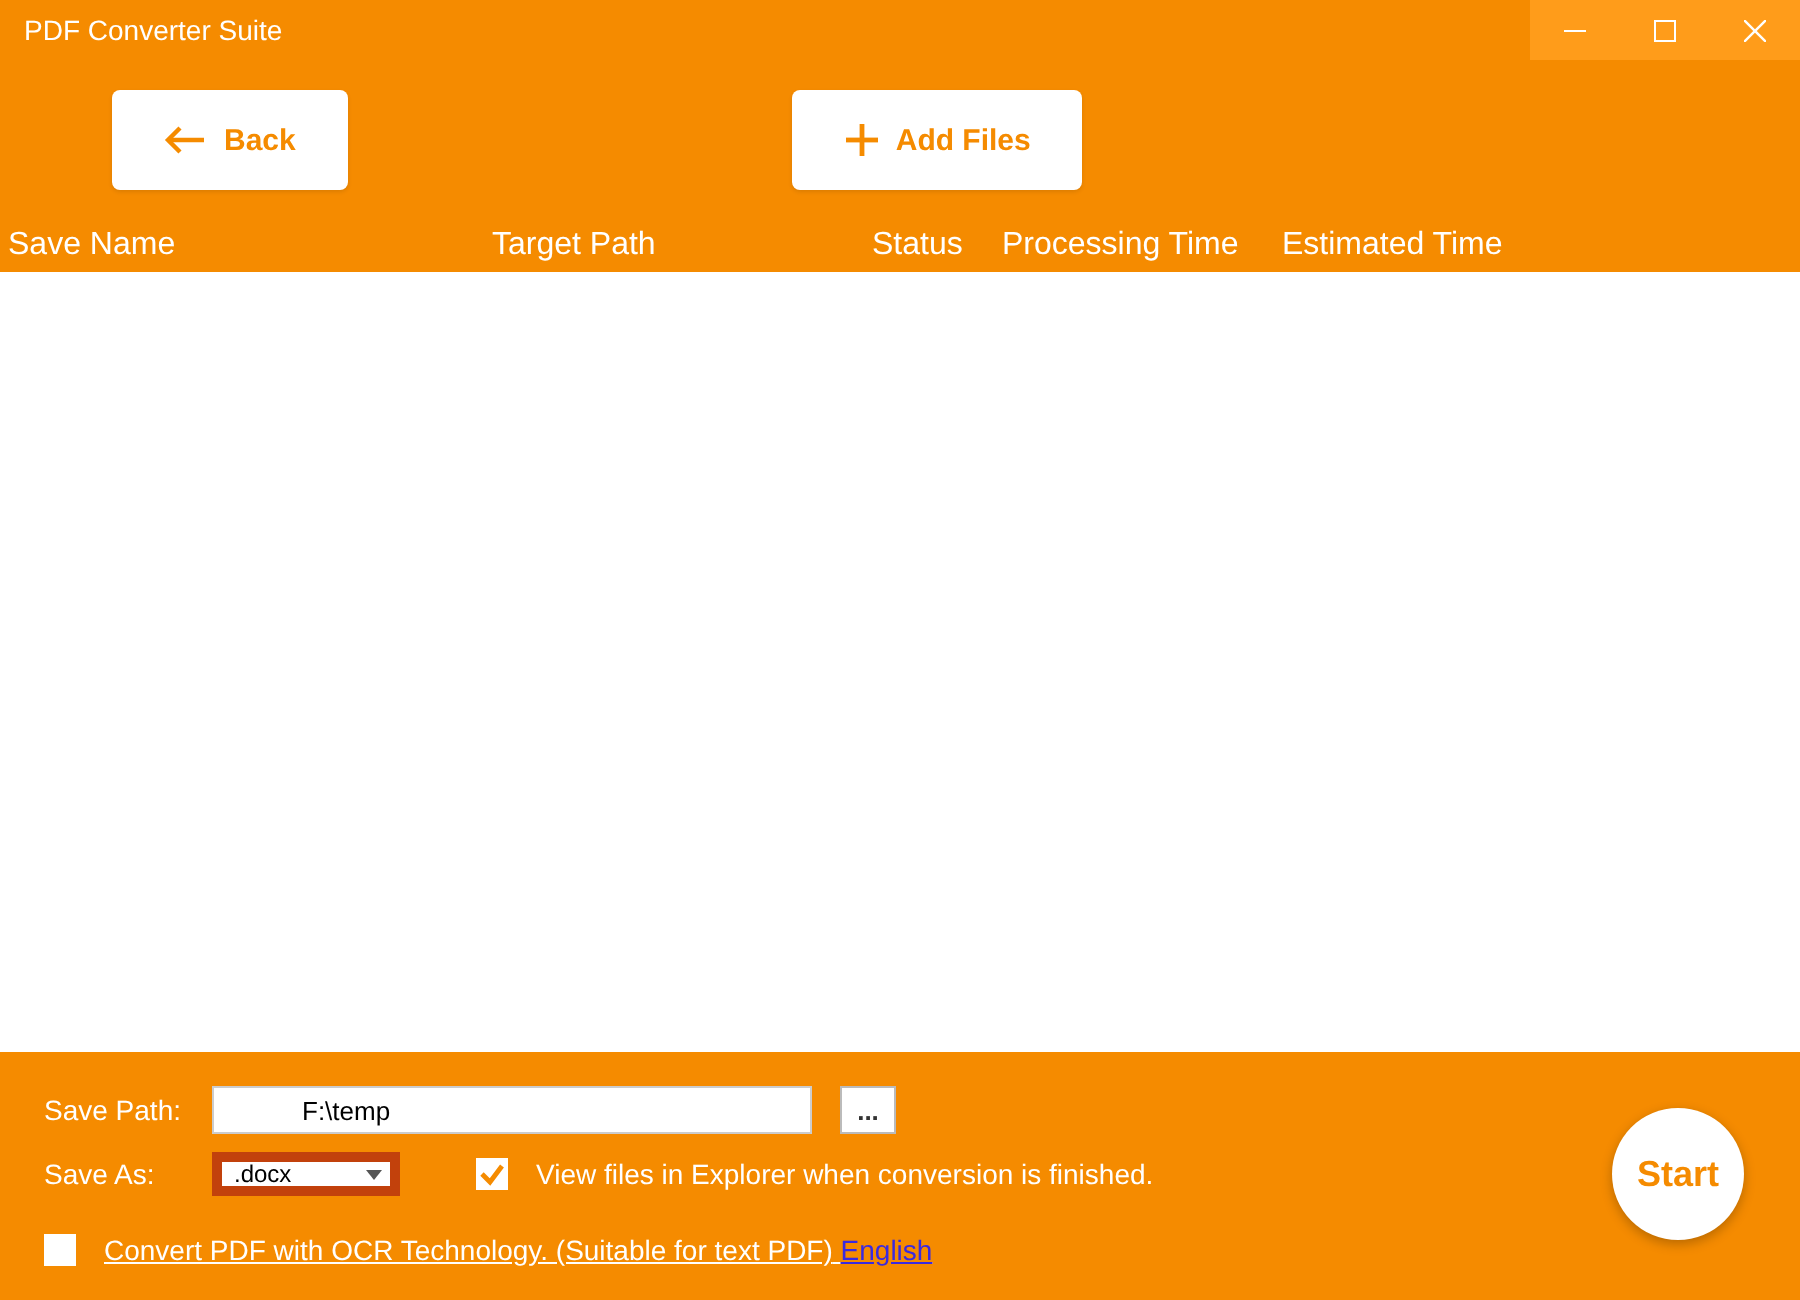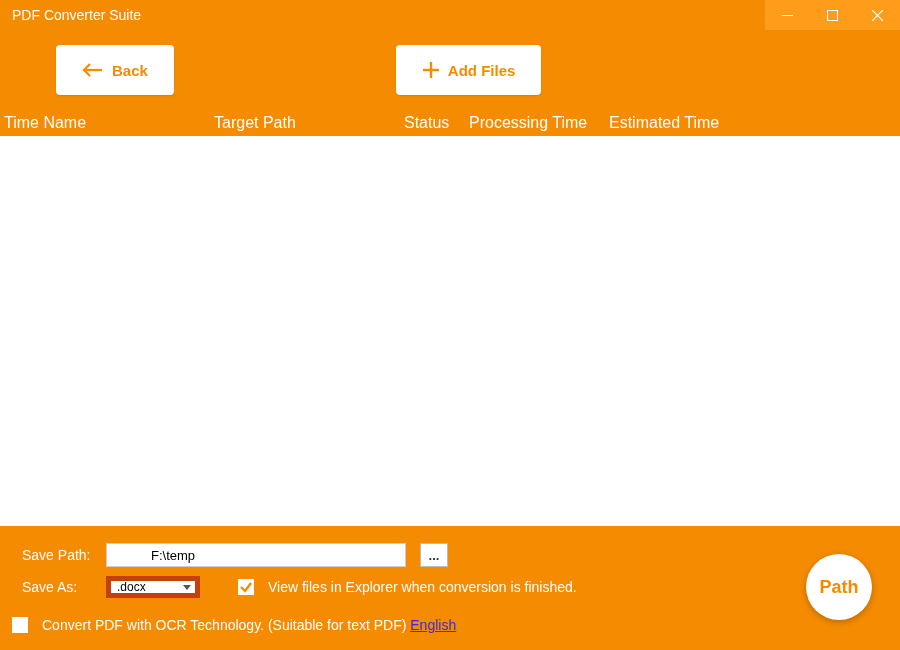--- a/index.html
+++ b/index.html
@@ -33,34 +33,34 @@
     box-shadow: 0 1px 2px rgba(0,0,0,0.1);
     cursor: pointer;
   }
   .btn .ico { display: inline-flex; }
   .toolbar .gap { width: 190px; }
   .headers {
     display: flex; color: #fff; font-size: 16px; padding: 0 4px 4px 4px;
     height: 26px; align-items: flex-end;
   }
   .col-name { width: 210px; }
-  .col-target { width: 190px; }
+  .col-target { width: 190px; margin-left: 32px; }
   .col-status { width: 65px; }
   .col-proc { width: 140px; }
   .col-est { width: 200px; }
   .filelist {
     flex: 1; background: #fff; margin: 0; border: none;
   }
   .bottom {
     height: 124px; position: relative; color: #fff; font-size: 14px;
   }
   .row { display: flex; align-items: center; height: 30px; gap: 14px; }
   .row1 { position: absolute; left: 22px; top: 14px; }
   .row2 { position: absolute; left: 22px; top: 46px; }
-  .row3 { position: absolute; left: 12px; top: 84px; }
+  .row3 { position: absolute; left: 22px; top: 84px; text-decoration: underline; }
   .label { width: 70px; }
   .textinput {
     background: #fff; color: #000; font-size: 13px; height: 24px;
     border: 1px solid #ccc; padding: 0 6px;
   }
   .path-input { width: 300px; padding-left: 44px; }
   .browse-btn {
     width: 28px; height: 24px; background: #fff; border: 1px solid #bbb;
     display: flex; align-items: center; justify-content: center;
     font-weight: bold; color: #333; font-size: 13px; cursor: pointer;
@@ -133,21 +133,21 @@
         <svg width="18" height="18" viewBox="0 0 18 18">
             <line x1="9" y1="1" x2="9" y2="17" stroke="#F58B00" stroke-width="2.4"></line>
             <line x1="1" y1="9" x2="17" y2="9" stroke="#F58B00" stroke-width="2.4"></line>
           </svg>
       </span>
       <span>Add Files</span>
     </div>
   </div>
 
   <div class="headers">
-    <div class="col-name">Time Name</div>
+    <div class="col-name">Save Name</div>
     <div class="col-target">Target Path</div>
     <div class="col-status">Status</div>
     <div class="col-proc">Processing Time</div>
     <div class="col-est">Estimated Time</div>
   </div>
 
   <div class="filelist"></div>
 
   <div class="bottom">
 
@@ -177,18 +177,18 @@
     <div class="row row3">
       <span class="checkbox unchecked"></span>
       <span>
         <span>Convert PDF with OCR Technology. (Suitable for text PDF)</span>
         <span> </span>
         <span class="link">English</span>
       </span>
     </div>
 
     <div class="start-btn">
-      <span>Path</span>
+      <span>Start</span>
     </div>
 
   </div>
 
 </div>
 
 </body></html>

